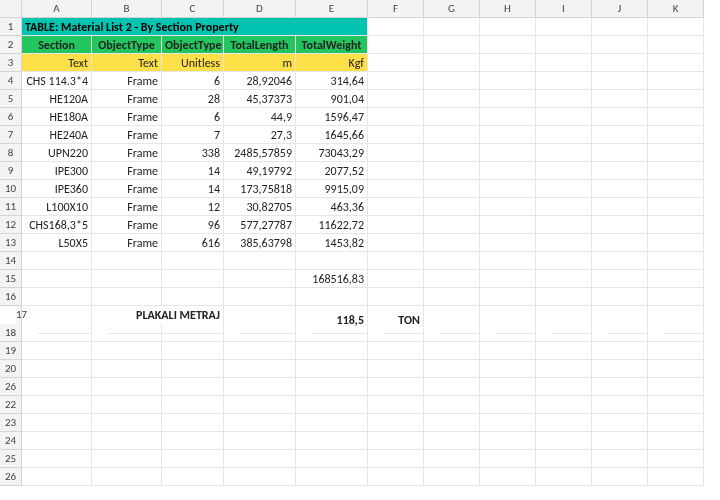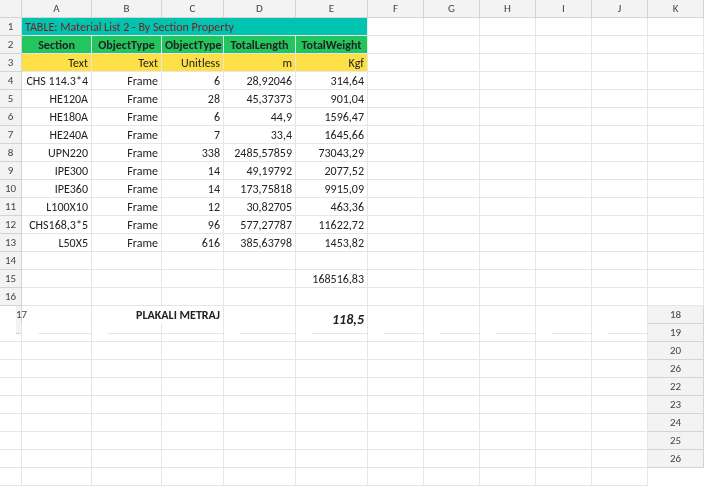--- a/index.html
+++ b/index.html
@@ -39,37 +39,37 @@
       border-right: 1px solid #e6e6e6;
       border-bottom: 1px solid #e6e6e6;
       padding: 0 3px;
       line-height: 18px;
       white-space: nowrap;
       overflow: hidden;
       color: #222;
     }
     .title {
       background: #00c4b0;
-      font-weight: normal;
-      color: #7f1d1d;
+      font-weight: bold;
+      color: #000000;
     }
     .colhead {
       background: #22c55e;
       font-weight: bold;
       text-align: center;
     }
     .unitrow {
       background: #fde047;
       text-align: right;
     }
     .tl { text-align: right; }
     .tr { text-align: right; }
     .tc { text-align: right; }
     .bold { font-weight: bold; }
-    .big { font-size: 14px; line-height: 28px; font-style: italic; }
+    .big { font-size: 12px; line-height: 28px; }
     .r17 { height: 28px; margin-left: 16px; }
   </style>
 </head>
 <body>
 
 <div class="sheet" id="sheet">
     <div class="hdr"></div>
     <div class="hdr">A</div>
     <div class="hdr">B</div>
     <div class="hdr">C</div>
@@ -146,21 +146,21 @@
     <div class="cell"></div>
     <div class="cell"></div>
     <div class="cell"></div>
     <div class="cell"></div>
     <div class="cell"></div>
     <div class="cell"></div>
     <div class="rowhdr">7</div>
     <div class="cell tl">HE240A</div>
     <div class="cell tl">Frame</div>
     <div class="cell tr">7</div>
-    <div class="cell tr">33,4</div>
+    <div class="cell tr">27,3</div>
     <div class="cell tr">1645,66</div>
     <div class="cell"></div>
     <div class="cell"></div>
     <div class="cell"></div>
     <div class="cell"></div>
     <div class="cell"></div>
     <div class="cell"></div>
     <div class="rowhdr">8</div>
     <div class="cell tl">UPN220</div>
     <div class="cell tl">Frame</div>
@@ -267,20 +267,21 @@
     <div class="cell"></div>
     <div class="cell"></div>
     <div class="cell"></div>
     <div class="cell"></div>
     <div class="cell"></div>
     <div class="rowhdr r17">17</div>
     <div class="cell r17" style="height: 28px;"></div>
     <div class="cell r17 bold tc" style="height: 28px; grid-column: span 2; overflow: visible;">PLAKALI METRAJ</div>
     <div class="cell r17" style="height: 28px;"></div>
     <div class="cell r17 tr bold big" style="height: 28px;">118,5</div>
+    <div class="cell r17 tl bold big" style="height: 28px;">TON</div>
     <div class="cell r17" style="height: 28px;"></div>
     <div class="cell r17" style="height: 28px;"></div>
     <div class="cell r17" style="height: 28px;"></div>
     <div class="cell r17" style="height: 28px;"></div>
     <div class="cell r17" style="height: 28px;"></div>
     <div class="rowhdr">18</div>
     <div class="cell"></div>
     <div class="cell"></div>
     <div class="cell"></div>
     <div class="cell"></div>

